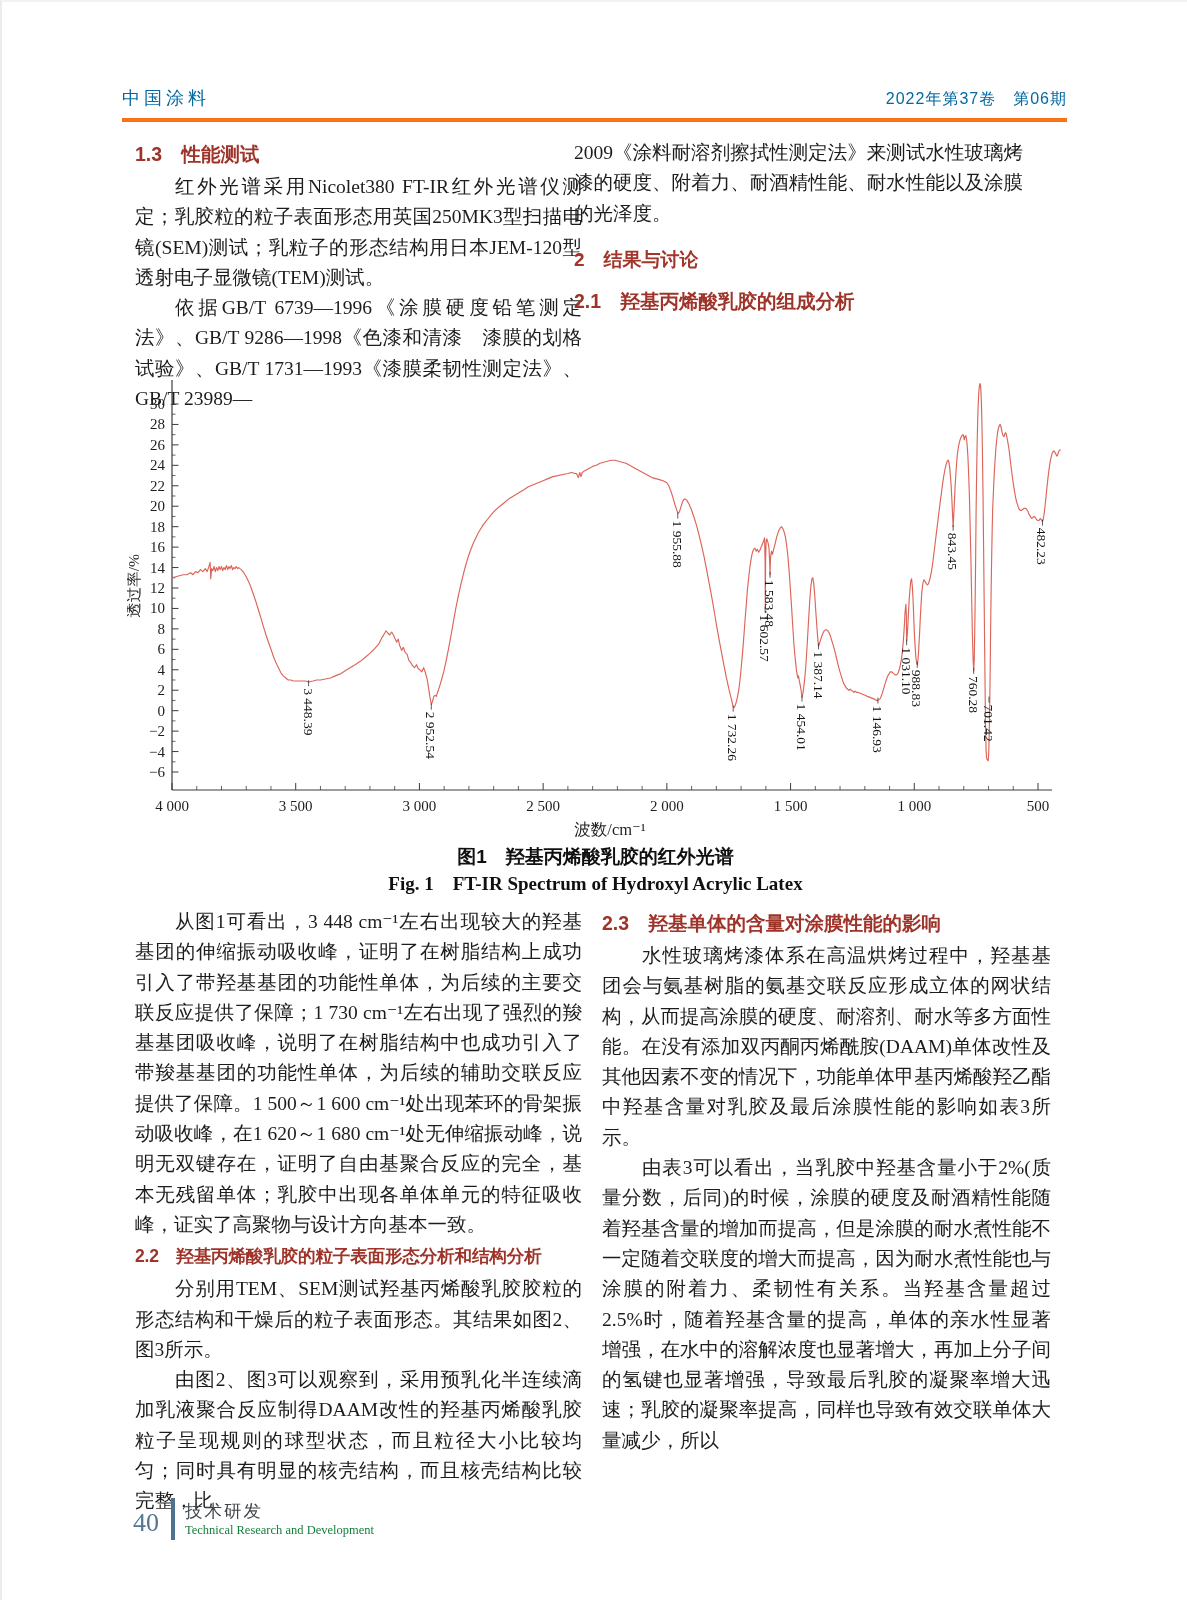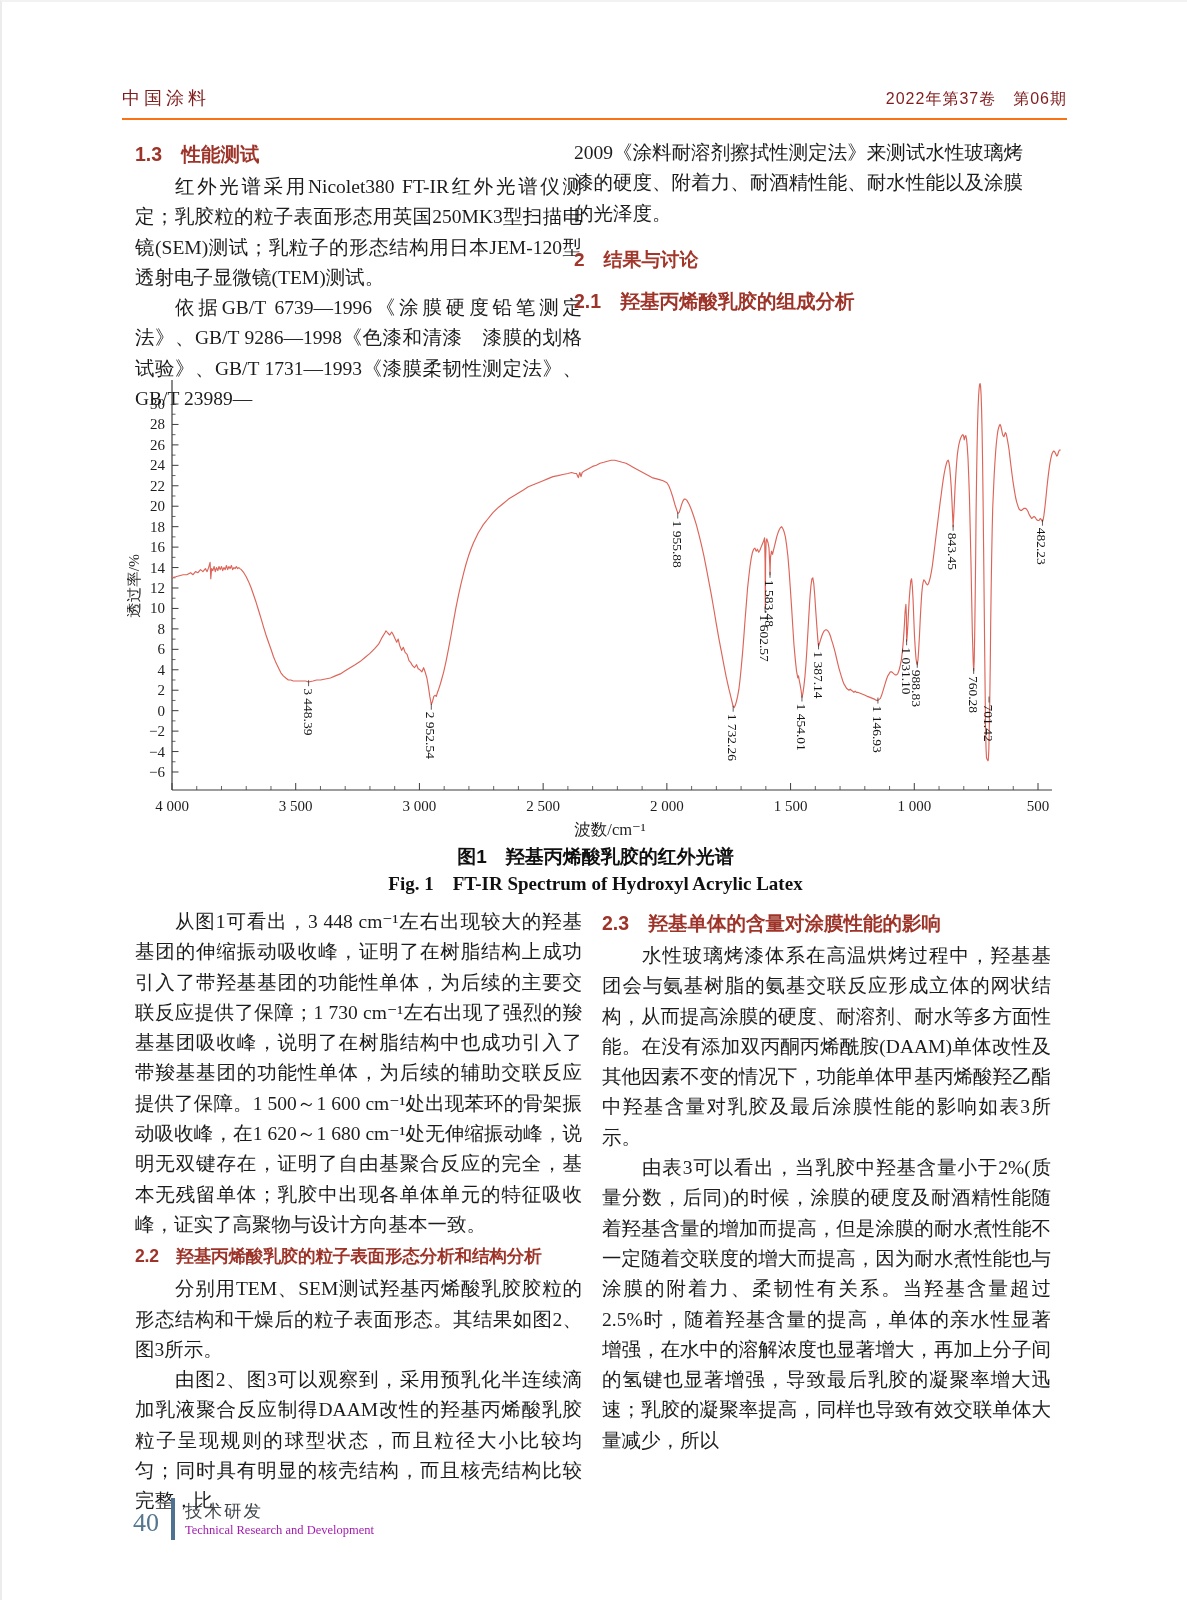--- a/index.html
+++ b/index.html
@@ -5,22 +5,22 @@
   html,body{margin:0;padding:0;background:#ffffff;}
   .page{
     position:relative;width:1187px;height:1600px;background:#ffffff;overflow:hidden;
     font-family:"Liberation Serif","DejaVu Serif",serif;color:#1c1c1c;
     border-left:2px solid #ececec;border-top:2px solid #f2f2f2;
   }
   
   .header{
     position:absolute;left:120px;top:74px;width:945px;height:34px;
     display:flex;justify-content:space-between;align-items:flex-end;
-    border-bottom:2px solid #f97316;padding-bottom:8px;
-    font-family:"Liberation Sans","DejaVu Sans",sans-serif;color:#7f1d1d;
+    border-bottom:4px solid #f97316;padding-bottom:8px;
+    font-family:"Liberation Sans","DejaVu Sans",sans-serif;color:#0369a1;
   }
   .journal{font-size:18px;letter-spacing:4px;}
   .issue{font-size:16px;letter-spacing:1px;}
   
   .col{position:absolute;width:447px;font-size:19.5px;line-height:30.3px;}
   .col p{margin:0;text-align:justify;}
   .ind{text-indent:2.05em;}
   .h-sub{
     font-family:"Liberation Sans","DejaVu Sans",sans-serif;font-weight:bold;
     font-size:19.5px;color:#9e3429;margin:1px 0 3px 0;line-height:30px;
@@ -43,21 +43,21 @@
     position:absolute;left:0;top:869px;width:1187px;text-align:center;
     font-family:"Liberation Serif","DejaVu Serif",serif;font-weight:bold;
     font-size:19px;color:#101010;
   }
   
   .footer{position:absolute;left:131px;top:1496px;display:flex;align-items:center;}
   .page-num{font-family:Liberation Serif, serif;font-size:26px;color:#54768f;margin-right:12px;margin-top:8px;}
   .foot-bar{width:4px;height:42px;background:#4e7290;margin-right:10px;}
   .foot-col{display:flex;flex-direction:column;justify-content:center;}
   .foot-cn{font-family:"Liberation Sans","DejaVu Sans",sans-serif;font-weight:normal;font-size:17.5px;color:#3f454a;letter-spacing:2px;line-height:22px;}
-  .foot-en{font-family:"Liberation Serif","DejaVu Serif",serif;font-size:12.5px;color:#a21caf;line-height:16px;}
+  .foot-en{font-family:"Liberation Serif","DejaVu Serif",serif;font-size:12.5px;color:#15803d;line-height:16px;}
 </style>
 </head>
 <body>
 
 <div class="page">
 
   <div class="header">
     <span class="journal">中国涂料</span>
     <span class="issue">2022年第37卷　第06期</span>
   </div>

